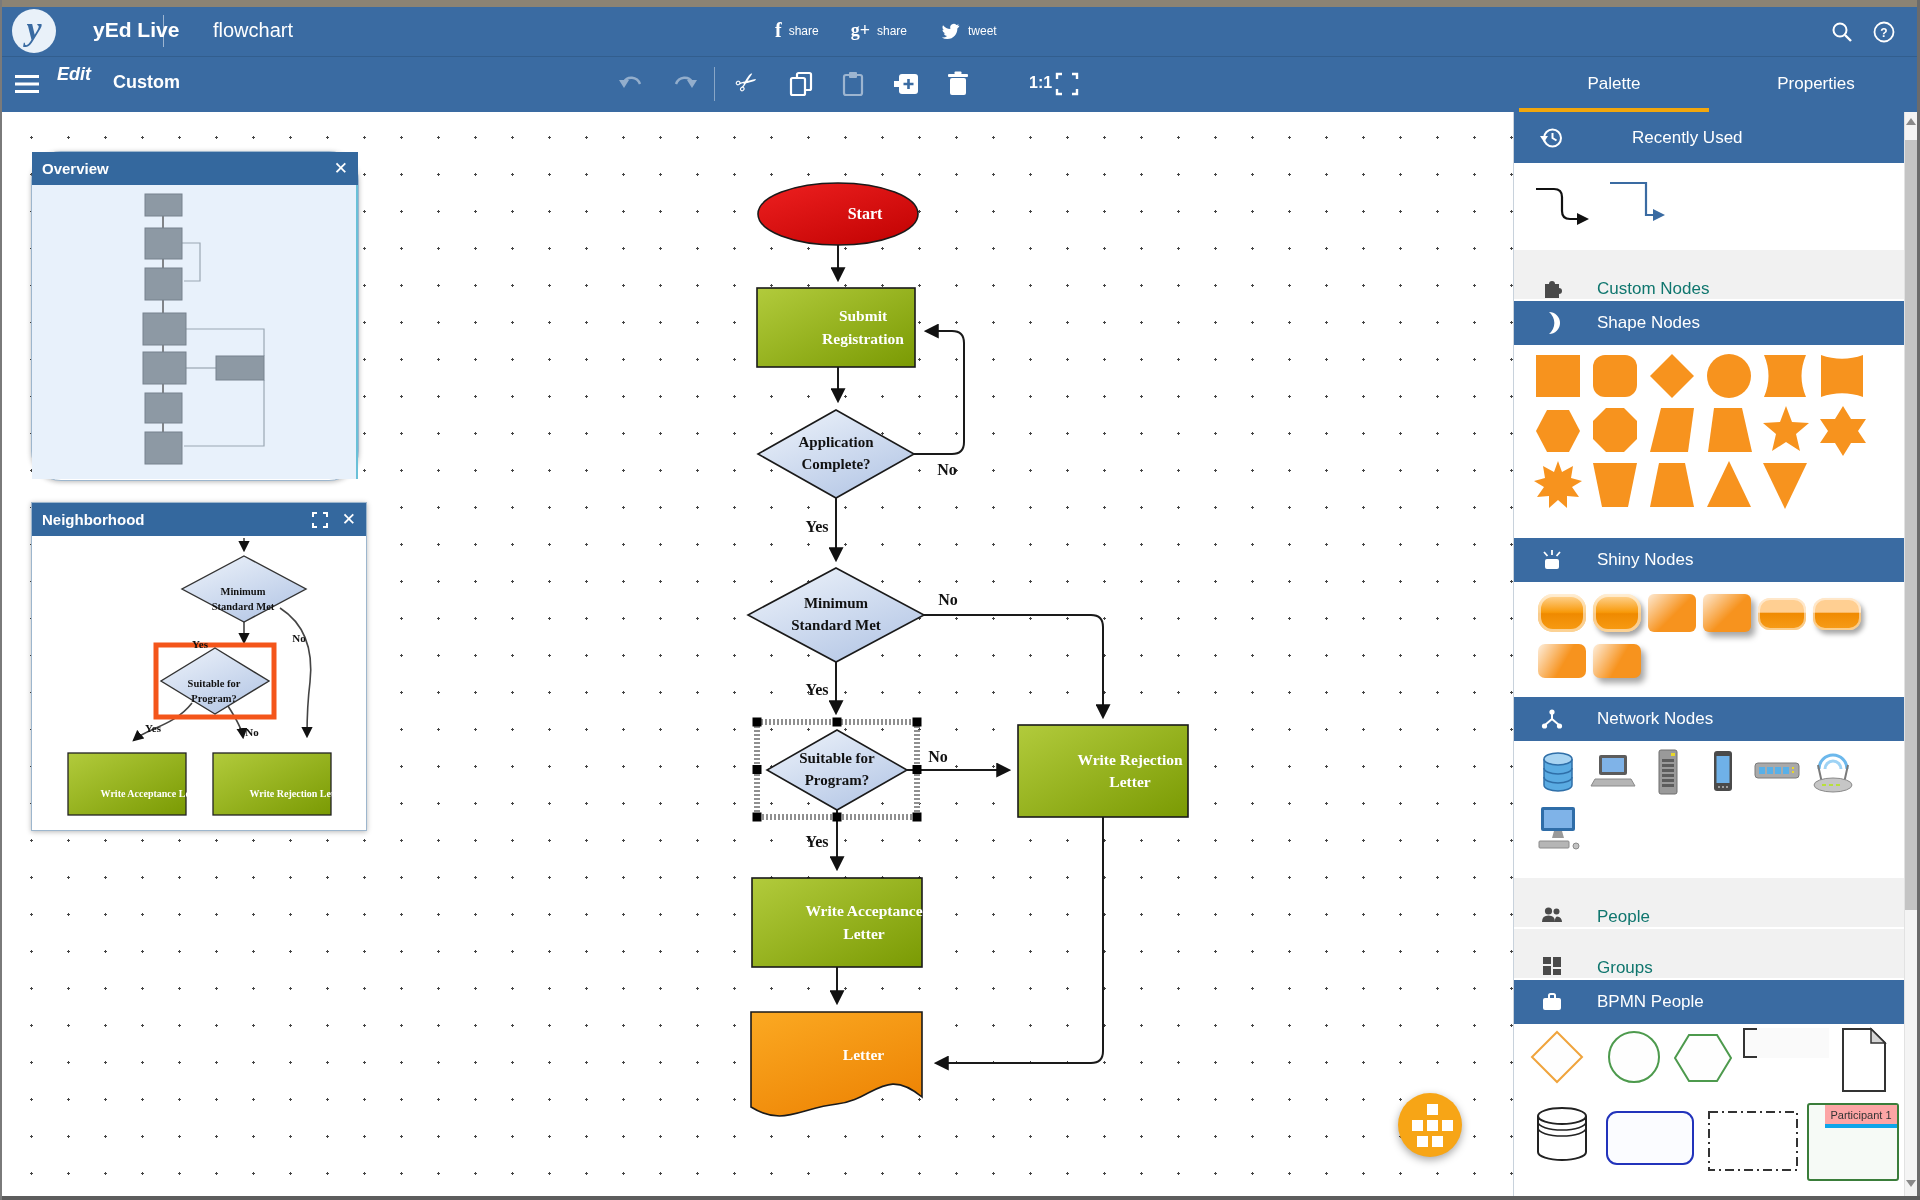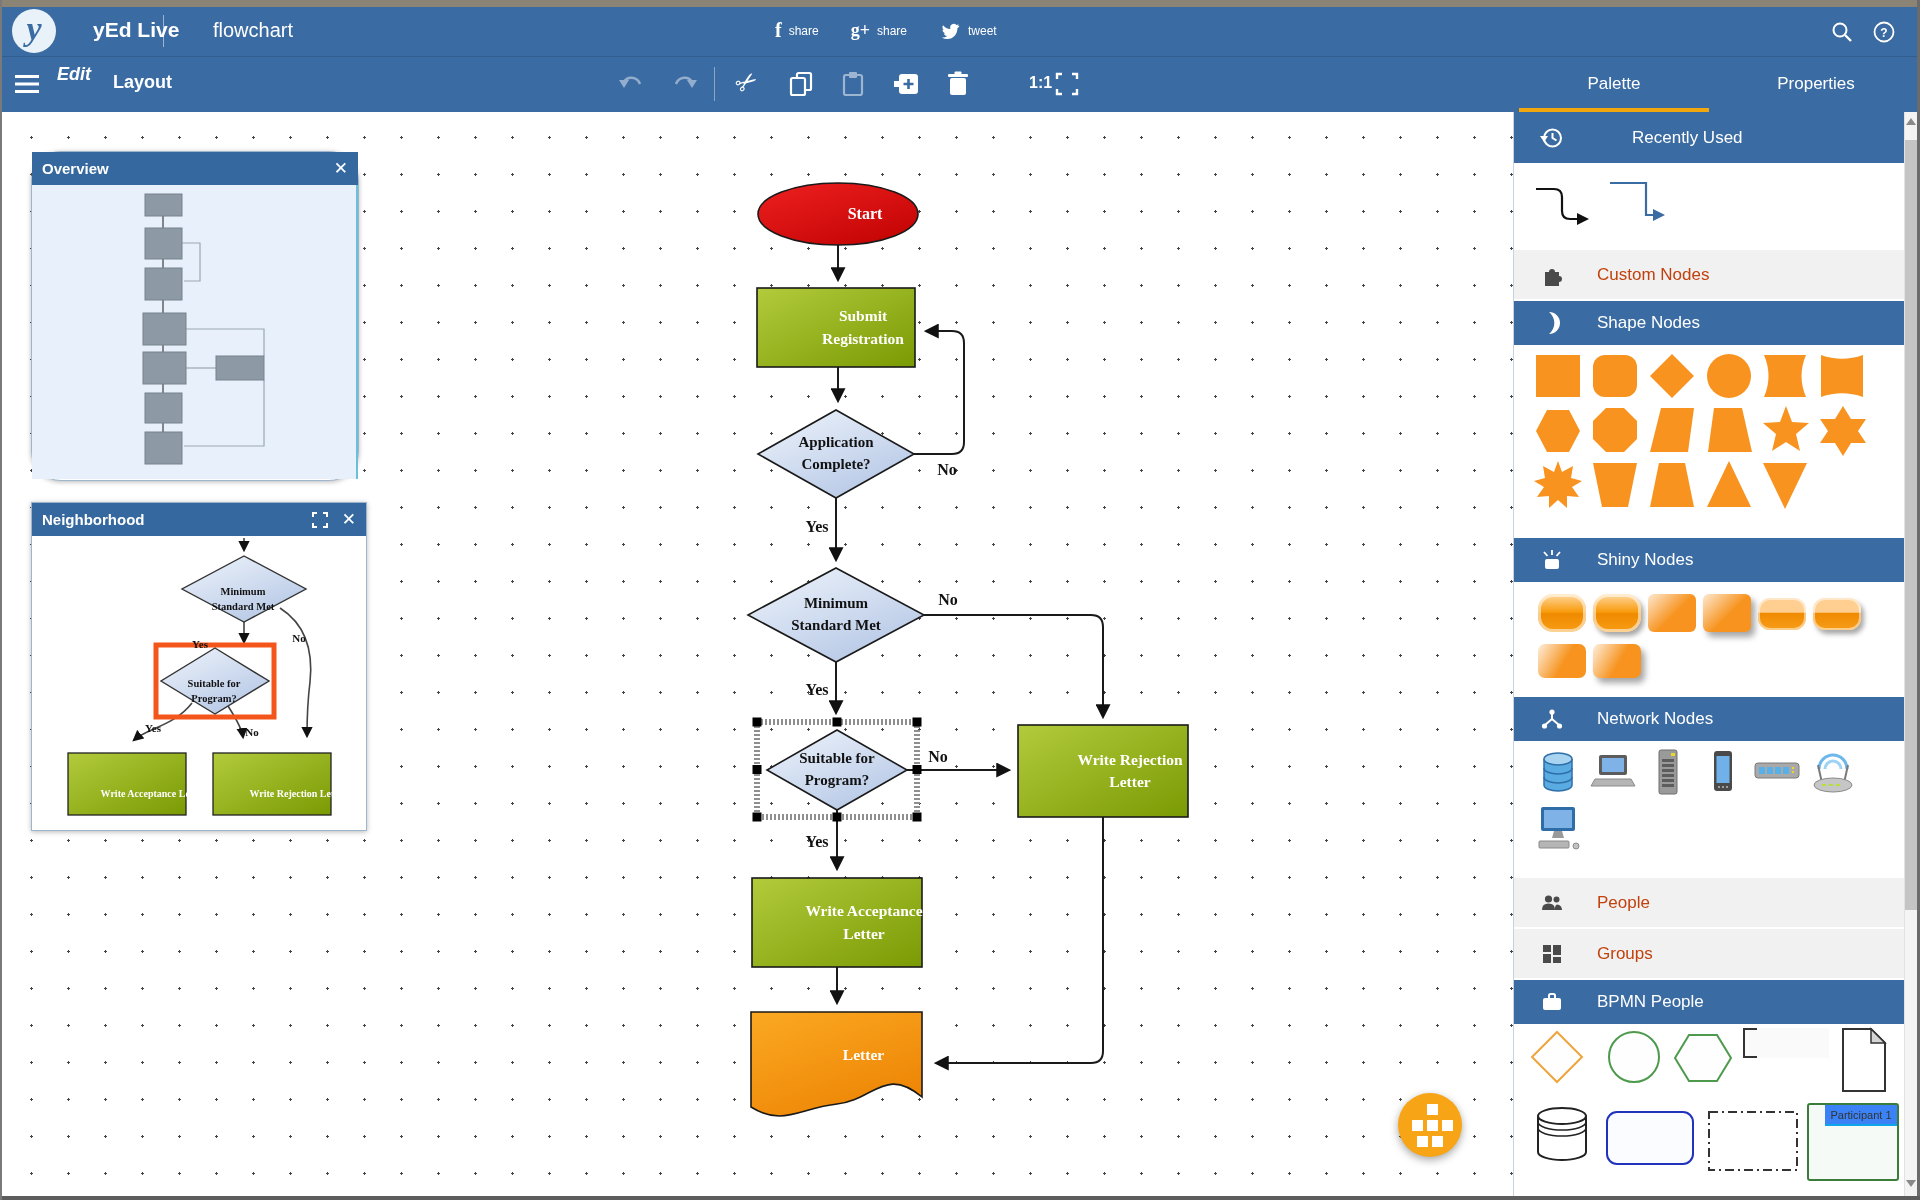--- a/index.html
+++ b/index.html
@@ -24,21 +24,21 @@
   .hdr-x{font-size:17px;font-weight:400;cursor:pointer;}
   
   .node-label{display:flex;align-items:center;justify-content:center;text-align:center;
     font-family:"Liberation Serif",serif;font-weight:700;pointer-events:none;line-height:1.45;}
   .edge-label{font-family:"Liberation Serif",serif;font-weight:700;color:#111;
     display:flex;align-items:center;justify-content:center;pointer-events:none;}
   
   .palette{left:1513px;top:112px;width:404px;height:1088px;background:#fff;border-left:1px solid #c8d2dc;}
   .pal-hdr{height:44px;background:#3a6ba2;display:flex;align-items:center;color:#fff;
     font-size:17px;font-weight:500;cursor:pointer;}
-  .pal-row{height:49px;background:#f1f1f1;display:flex;align-items:center;color:#c2410c;
+  .pal-row{height:49px;background:#f1f1f1;display:flex;align-items:flex-end;color:#0f766e;
     font-size:17px;border-bottom:2px solid #fff;cursor:pointer;}
   .pal-ic{width:24px;height:24px;margin-left:26px;margin-right:33px;flex:0 0 auto;}
   .tab{width:202px;height:56px;display:flex;align-items:center;justify-content:center;
     color:#fff;font-size:17px;font-weight:500;position:relative;cursor:pointer;}
   .tab-underline{position:absolute;left:6px;right:6px;bottom:0;height:4px;background:#f2a70d;}
   .shiny{position:absolute;width:48px;height:38px;}
   
   .sb-track{left:1904px;top:112px;width:13px;height:1088px;background:#f4f4f4;border-left:1px solid #e2e2e2;}
   .sb-thumb{left:1905px;top:140px;width:12px;height:770px;background:#c4c4c4;}
   .sb-arrow{width:0;height:0;border-left:5px solid transparent;border-right:5px solid transparent;}
@@ -258,21 +258,21 @@
   </svg>
 </div>
 
 <div class="abs menubar">
   <svg class="abs" style="left:14px;top:17px;" width="26" height="22" viewBox="0 0 26 22">
     <rect x="1" y="2" width="24" height="3" fill="#fff"></rect>
     <rect x="1" y="9.5" width="24" height="3" fill="#fff"></rect>
     <rect x="1" y="17" width="24" height="3" fill="#fff"></rect>
   </svg>
   <div class="abs menu-item" style="left:57px;top:8px;font-style:italic;">Edit</div>
-  <div class="abs menu-item" style="left:113px;top:16px;">Layout</div>
+  <div class="abs menu-item" style="left:113px;top:16px;">Custom</div>
 
   <svg class="abs" style="left:618px;top:16px;opacity:.45;" width="26" height="24" viewBox="0 0 26 24">
     <path d="M6,10 C9,4 19,4 22,12" stroke="#fff" stroke-width="2.4" fill="none"></path>
     <polygon points="1,8 11,8 6,16" fill="#fff"></polygon>
   </svg>
   <svg class="abs" style="left:672px;top:16px;opacity:.45;" width="26" height="24" viewBox="0 0 26 24">
     <path d="M20,10 C17,4 7,4 4,12" stroke="#fff" stroke-width="2.4" fill="none"></path>
     <polygon points="25,8 15,8 20,16" fill="#fff"></polygon>
   </svg>
   <div class="abs" style="left:714px;top:11px;width:1px;height:34px;background:rgba(255,255,255,.4);"></div>
@@ -530,21 +530,21 @@
       <path d="M6,18 a24,8 0 0 0 48,0 M6,24 a24,8 0 0 0 48,0" fill="none" stroke="#222" stroke-width="1.6"></path>
     </svg>
     <svg class="abs" style="left:90px;top:85px;" width="92" height="58" viewBox="0 0 92 58">
       <rect x="3" y="3" width="86" height="52" rx="10" fill="#fbfcff" stroke="#2233bb" stroke-width="2"></rect>
     </svg>
     <svg class="abs" style="left:192px;top:85px;" width="94" height="64" viewBox="0 0 94 64">
       <rect x="3" y="3" width="88" height="58" fill="#fff" stroke="#333" stroke-width="2" stroke-dasharray="9,4,2,4"></rect>
     </svg>
     <div class="abs" style="left:293px;top:79px;width:92px;height:78px;border:2.5px solid #3a7d3a;border-radius:3px;
          background:#f6faf6;box-sizing:border-box;">
-      <div style="height:19px;background:#3b82f6;border-bottom:2px solid #0ea5e9;display:flex;align-items:center;
+      <div style="height:19px;background:#fca5a5;border-bottom:4px solid #0ea5e9;display:flex;align-items:center;
            justify-content:center;font-size:11px;color:#333;margin-left:16px;">Participant 1</div>
     </div>
   </div>
 </div>
 
 <div class="abs sb-track"></div>
 <div class="abs sb-thumb"></div>
 <div class="abs sb-arrow" style="left:1906px;top:118px;border-bottom:7px solid #8a8a8a;"></div>
 <div class="abs sb-arrow" style="left:1906px;top:1180px;border-top:7px solid #8a8a8a;"></div>
 

